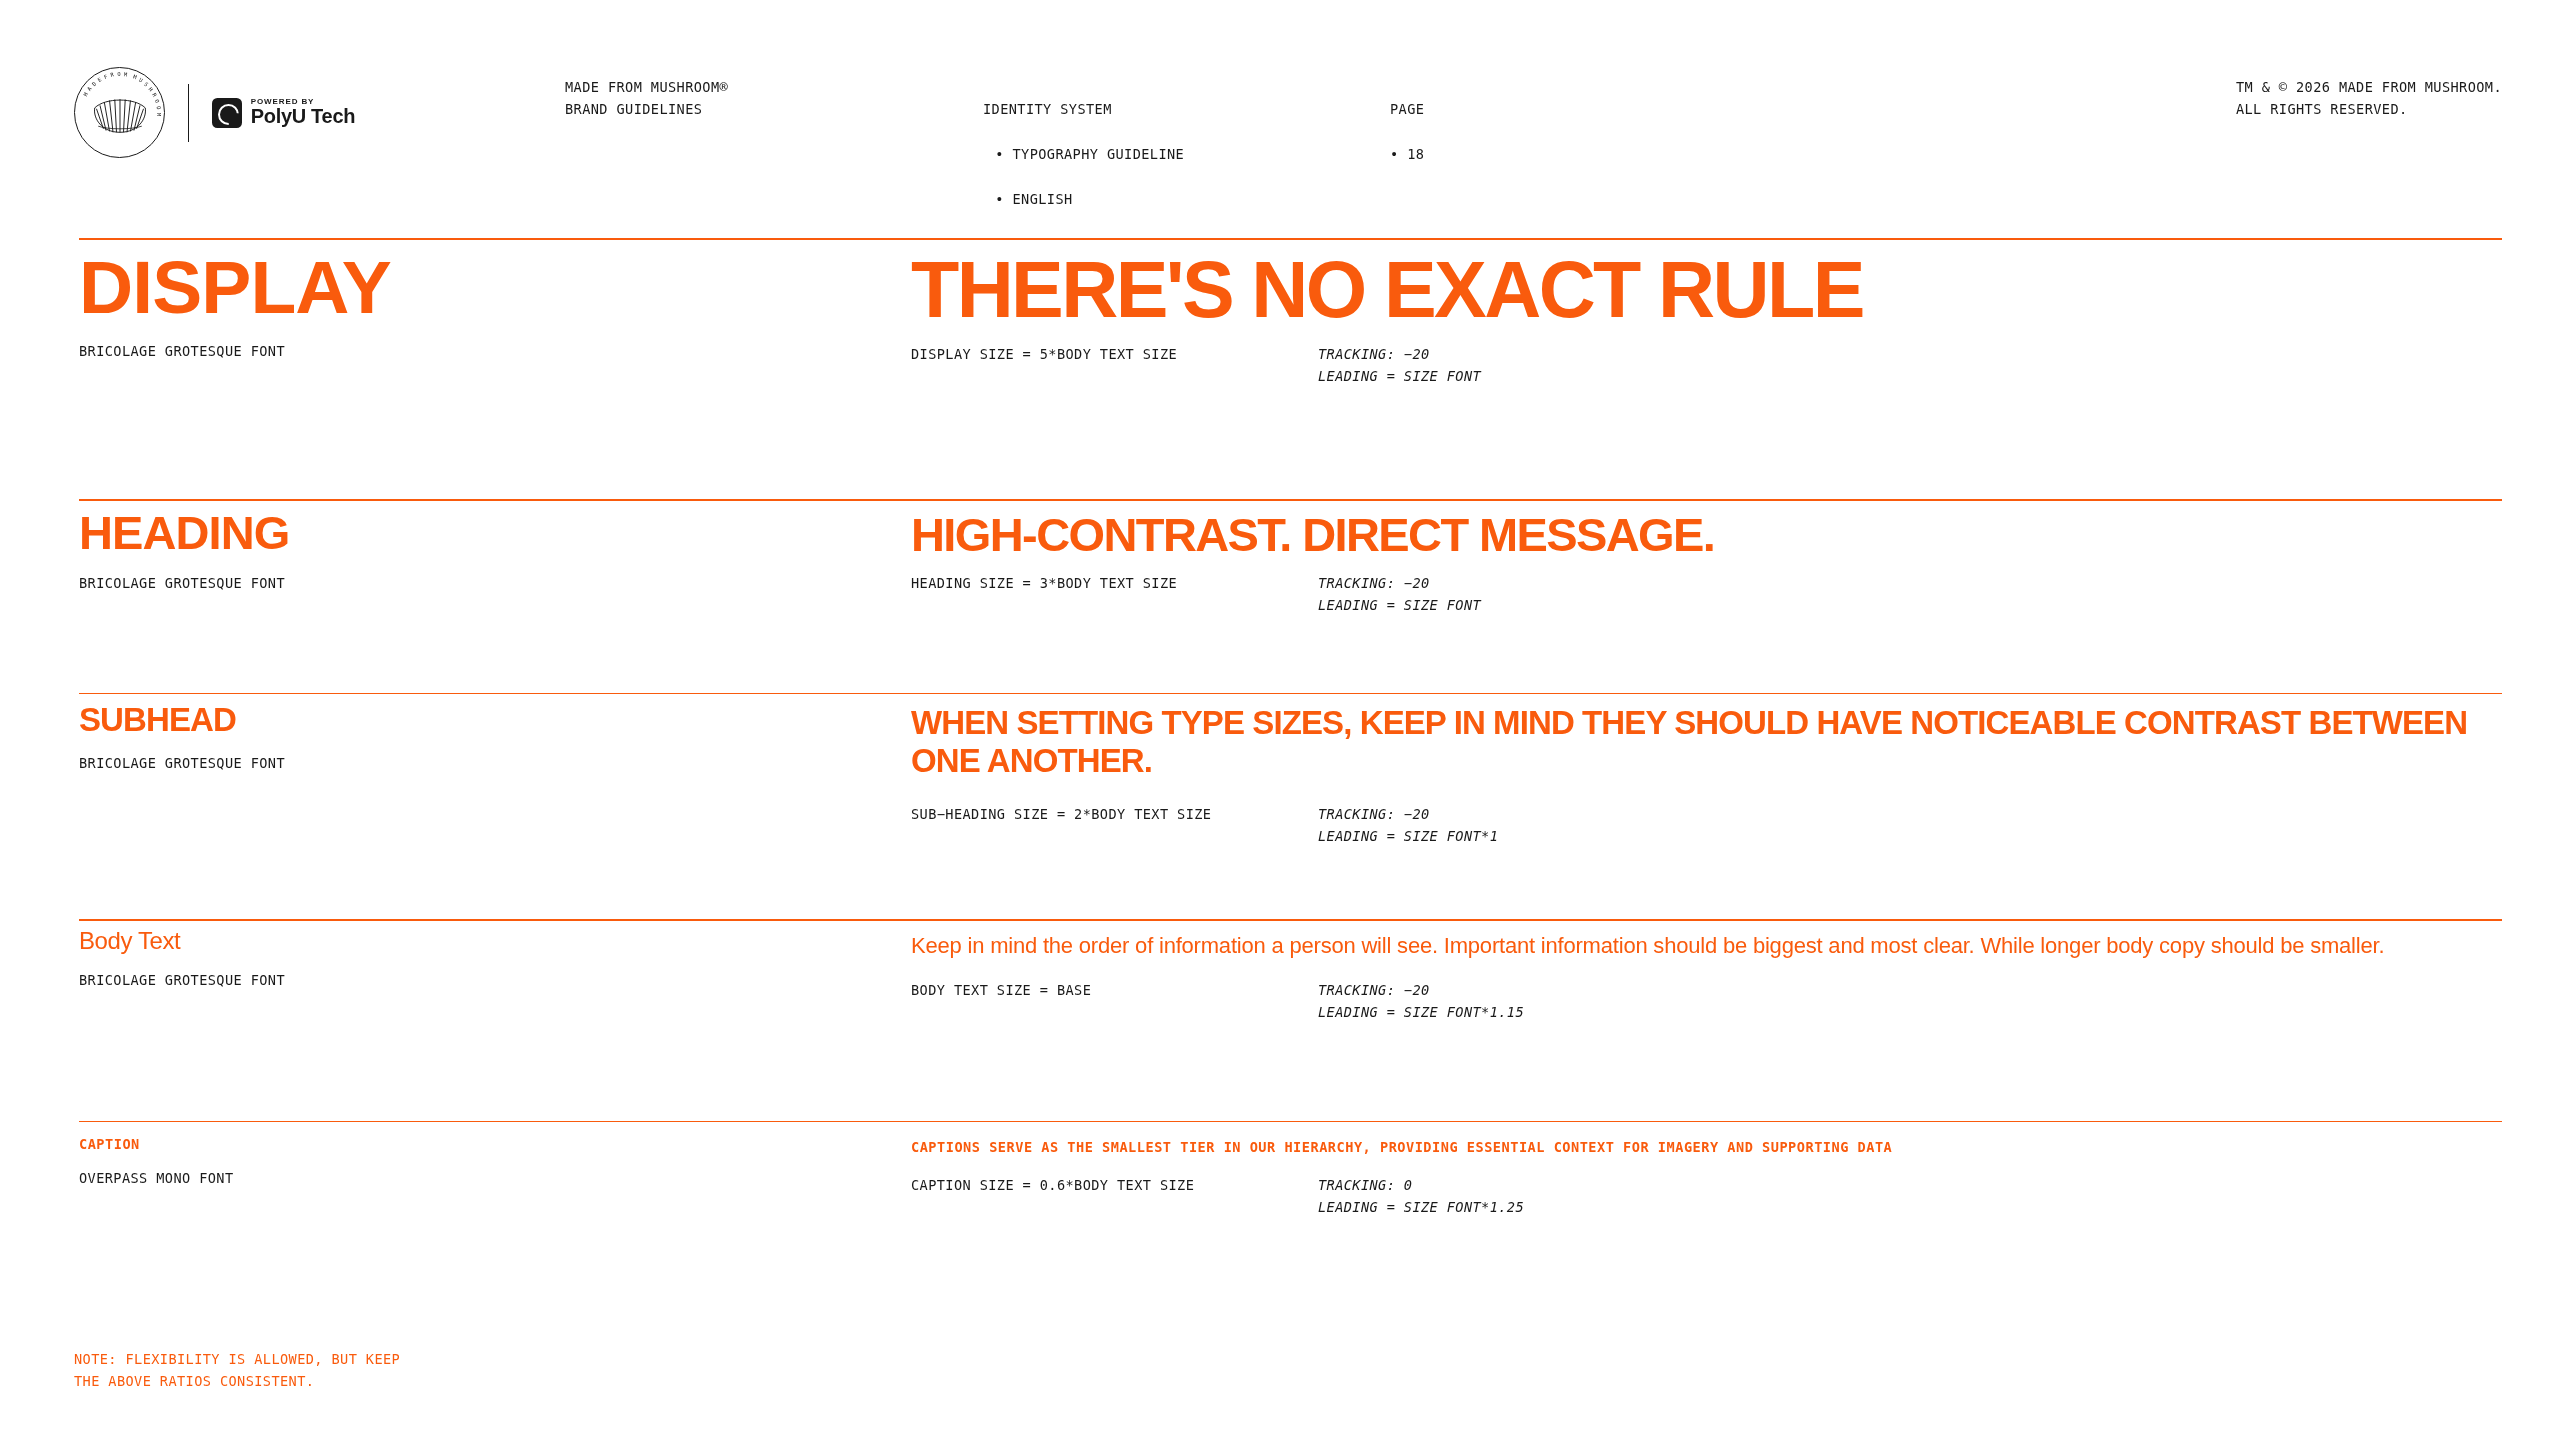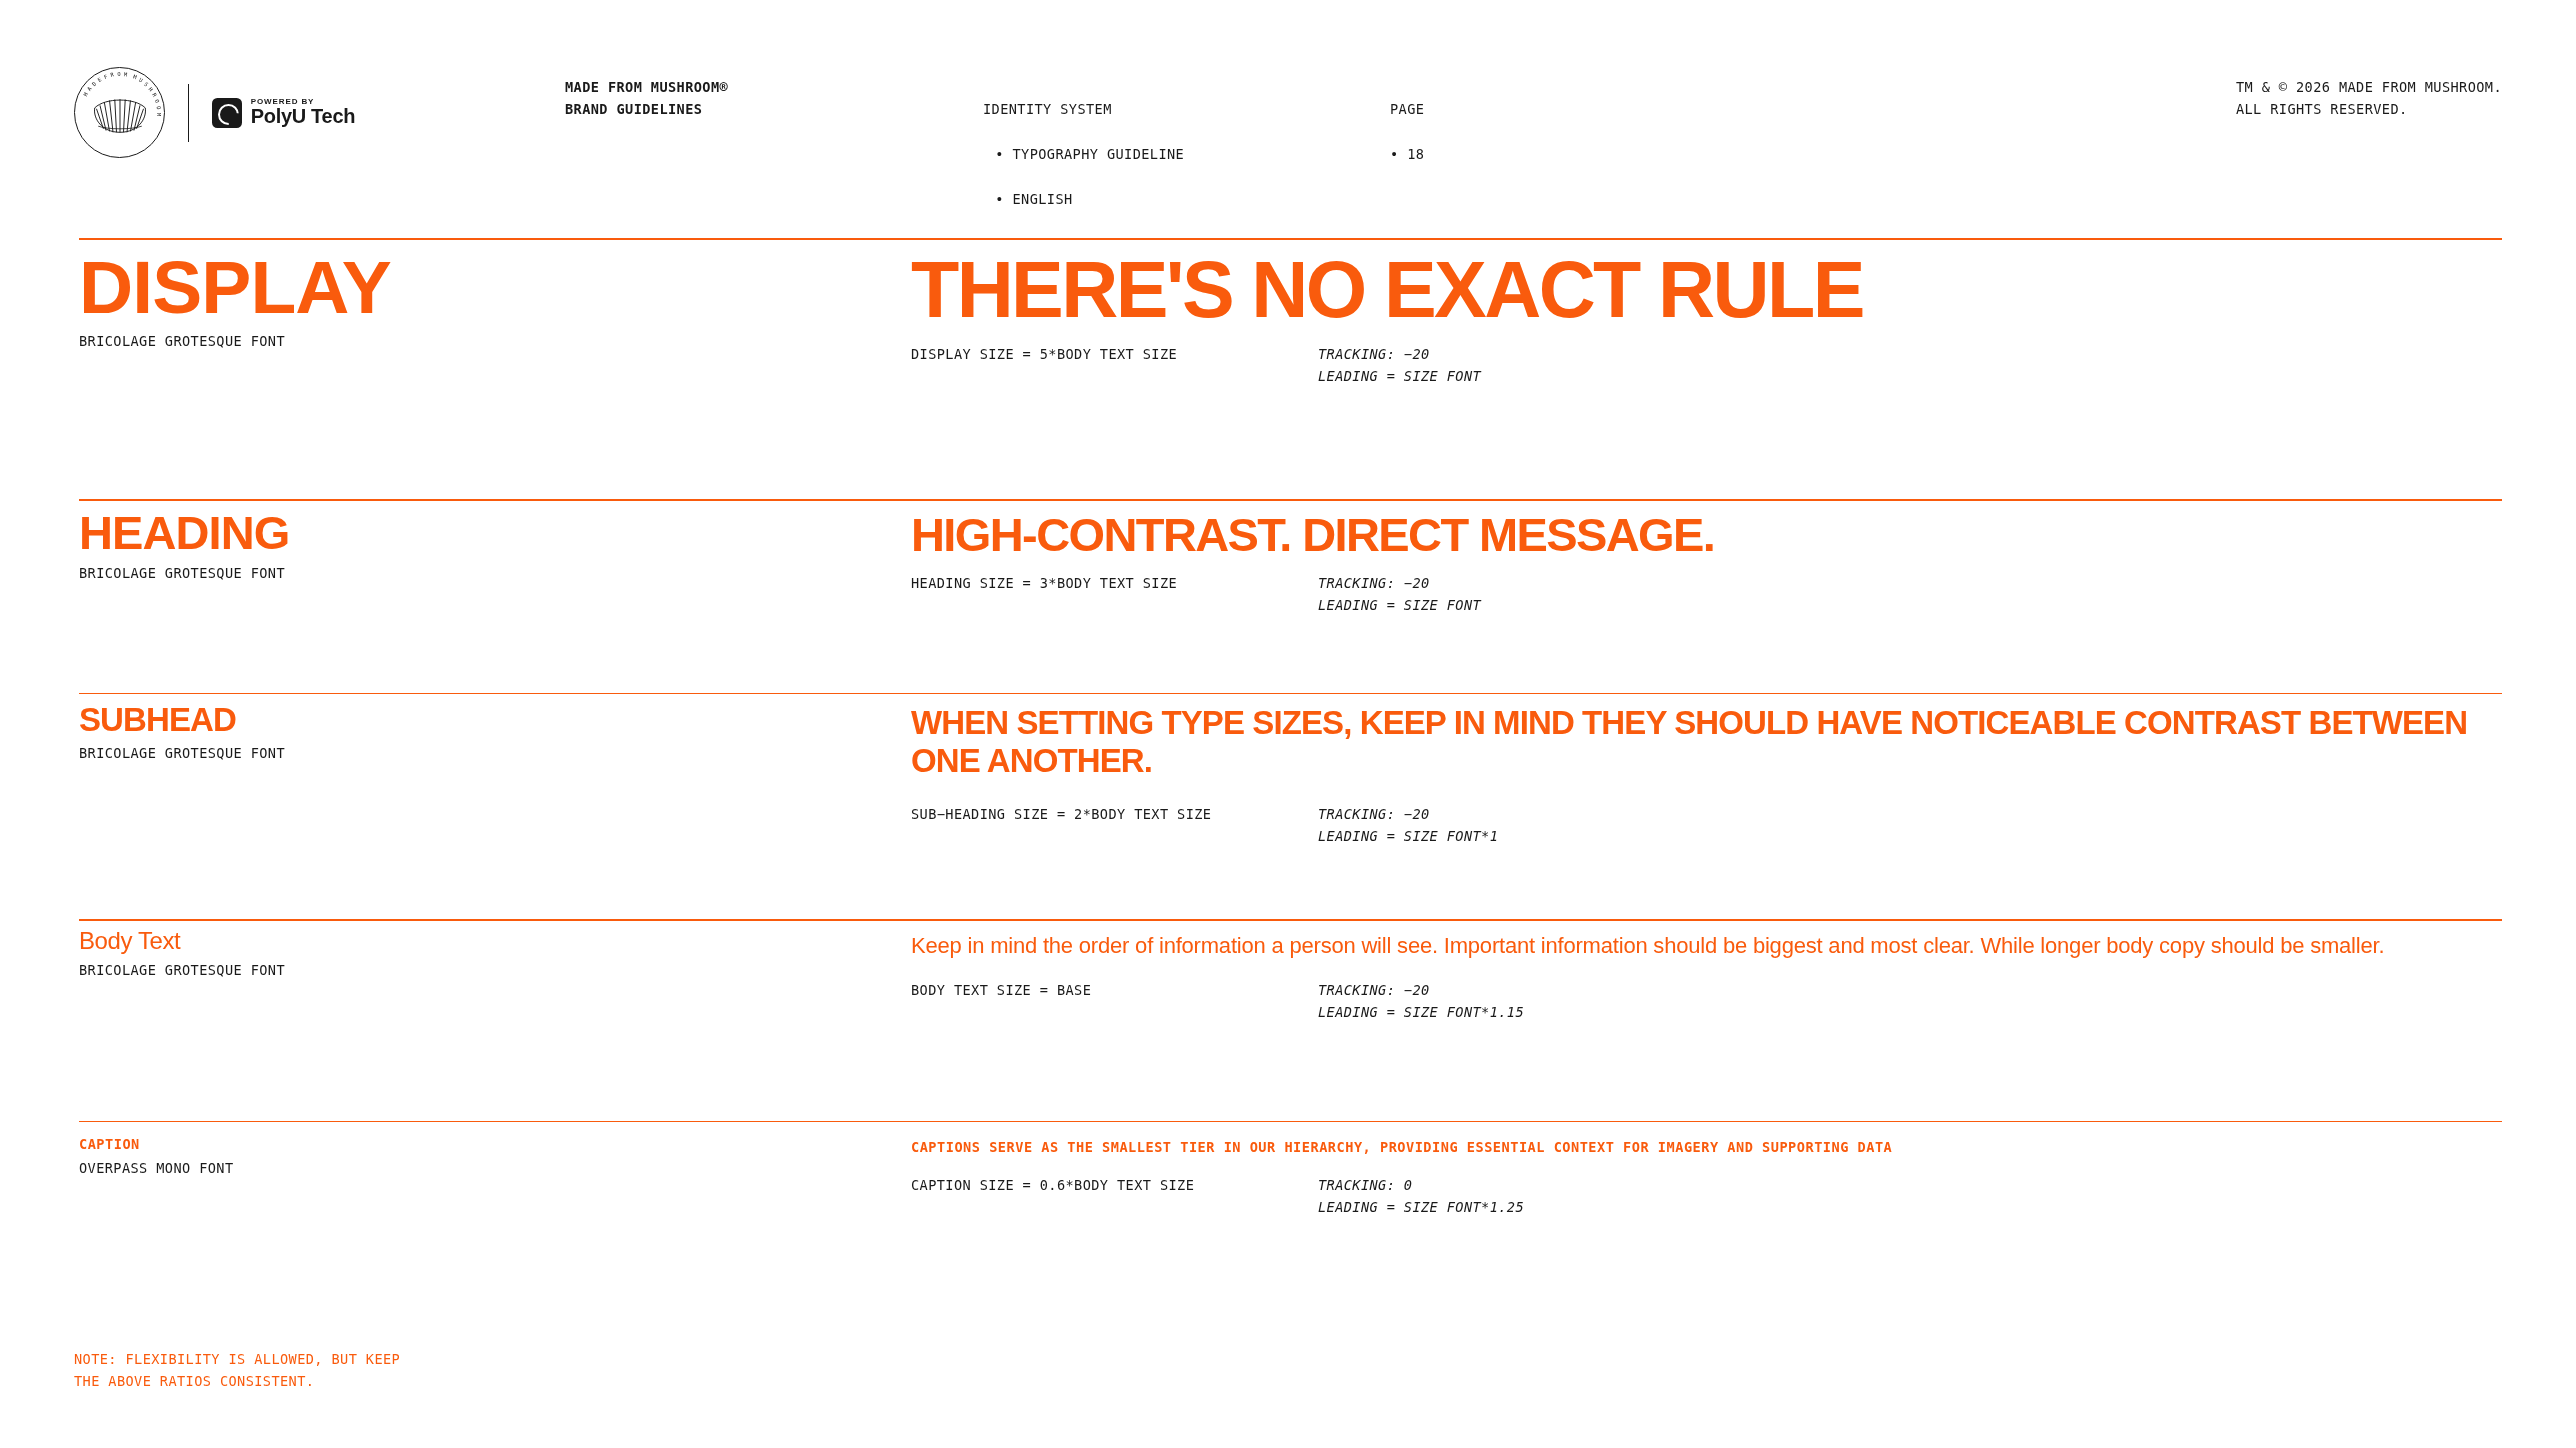--- a/index.html
+++ b/index.html
@@ -105,21 +105,21 @@
 
   .meta {
     position: absolute;
     font-family: "DejaVu Sans Mono", monospace;
     font-size: 13.6px;
     line-height: 1.65;
     color: #1a1a1a;
     letter-spacing: 0.4px;
     white-space: pre-line;
   }
-  .meta-1 { left: 491px; top: 24.5px; font-weight: bold; }
+  .meta-1 { left: 491px; top: 24.5px; }
   .meta-2 { left: 909px; top: 24.5px; }
   .meta-2 .sub { padding-left: 12.3px; }
   .meta-3 { left: 1316px; top: 24.5px; }
   .meta-4 { right: 0; top: 24.5px; text-align: left; }
 
   
   .grid {
     position: absolute;
     top: 238px;
     left: 79px;
@@ -148,21 +148,21 @@
     color: var(--orange);
     font-weight: bold;
     letter-spacing: -0.9px;
     line-height: 1.02;
   }
   .fontname {
     font-family: "DejaVu Sans Mono", monospace;
     font-size: 13.6px;
     letter-spacing: 0.4px;
     color: #1a1a1a;
-    margin-top: 8px;
+    margin-top: 18px;
   }
   .spec {
     display: flex;
     margin-top: 14px;
     font-family: "DejaVu Sans Mono", monospace;
     font-size: 13.6px;
     letter-spacing: 0.4px;
     color: #1a1a1a;
     line-height: 1.62;
   }

